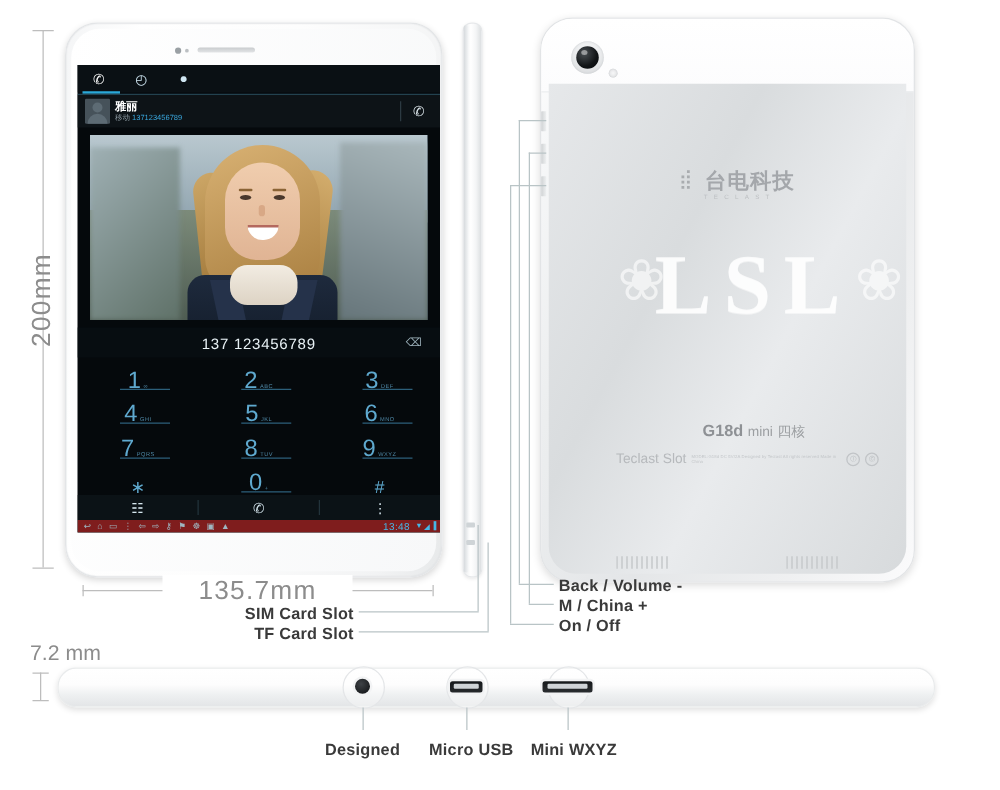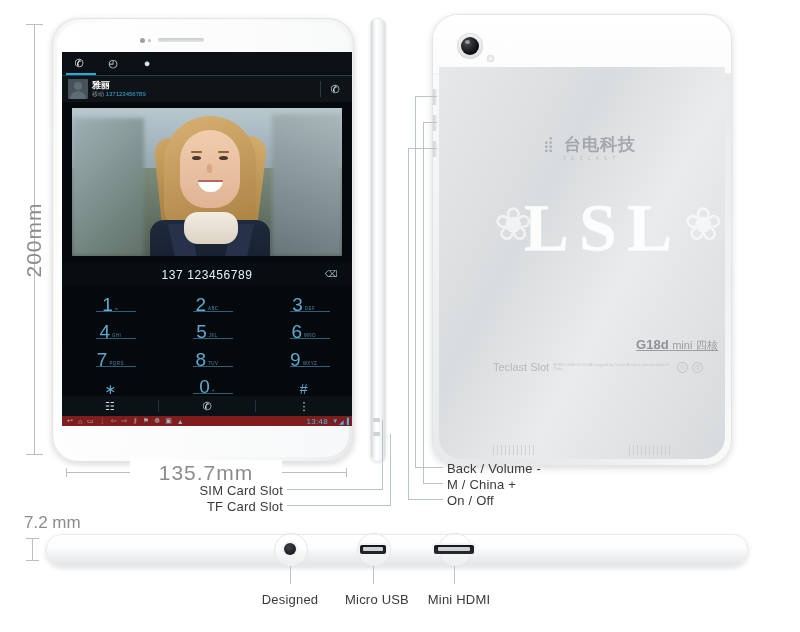--- a/index.html
+++ b/index.html
@@ -7,21 +7,21 @@
     width:800px;height:632px;overflow:hidden;
     background:#ffffff;
     font-family:"Liberation Sans",sans-serif;
     position:relative;
   }
   #stage{position:absolute;left:0;top:0;width:800px;height:632px;}
   .abs{position:absolute;}
 
   
   .lbl{
-    font-size:13px;color:#3a3a3a;font-weight:normal;
+    font-size:13px;color:#3a3a3a;font-weight:bold;
     letter-spacing:.2px;white-space:nowrap;text-align:right;
   }
   .dimtext{
     font-size:21px;color:#8c8c8c;font-weight:normal;
     letter-spacing:1px;white-space:nowrap;
   }
   .thintext{
     font-size:17px;color:#8c8c8c;white-space:nowrap;
   }
 
@@ -306,22 +306,22 @@
     font-family:"DejaVu Sans",sans-serif;
   }
   #store-no{
     left:55px;top:288px;width:230px;text-align:center;
     font-size:19px;color:rgba(255,255,255,.92);
     font-family:"Liberation Serif",serif;font-style:italic;font-weight:bold;
     letter-spacing:.5px;
     text-shadow:0 1px 1px rgba(150,155,160,.55);
   }
   #model-line{
-    left:55px;top:322px;width:230px;text-align:right;
-    font-size:13px;color:#9b9ea1;text-decoration:underline;
+    left:55px;top:322px;width:230px;text-align:center;
+    font-size:13px;color:#9b9ea1;
   }
   #model-name{font-weight:bold;color:#8e9195;}
   #model-mini{font-size:11px;}
   #model-cn{font-size:11px;font-family:"DejaVu Sans",sans-serif;}
   #regline{
     left:40px;top:346px;width:250px;
     display:flex;align-items:center;justify-content:center;gap:4px;
   }
   #reg-brand{font-size:11px;color:#b6b9bc;}
   #reg-fine{
@@ -641,15 +641,15 @@
   <div class="abs port-highlight" style="left:438px;top:533px;width:32px;height:32px;"></div>
   <div class="abs" id="hdmi-port"></div>
   <div class="abs" id="hdmi-inner"></div>
 
   <div class="abs vline" style="left:290px;top:566px;height:18px;"></div>
   <div class="abs vline" style="left:373px;top:566px;height:18px;"></div>
   <div class="abs vline" style="left:454px;top:566px;height:18px;"></div>
 
   <div class="abs lbl" style="left:290px;top:592px;transform:translateX(-50%);">Designed</div>
   <div class="abs lbl" style="left:377px;top:592px;transform:translateX(-50%);">Micro USB</div>
-  <div class="abs lbl" style="left:459px;top:592px;transform:translateX(-50%);">Mini HDMI</div>
+  <div class="abs lbl" style="left:459px;top:592px;transform:translateX(-50%);">Mini WXYZ</div>
 
 </div>
 
 </body></html>

